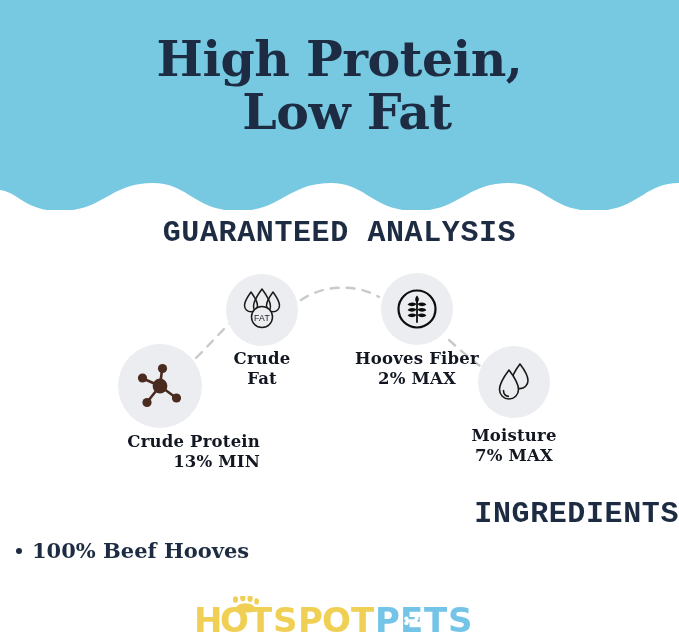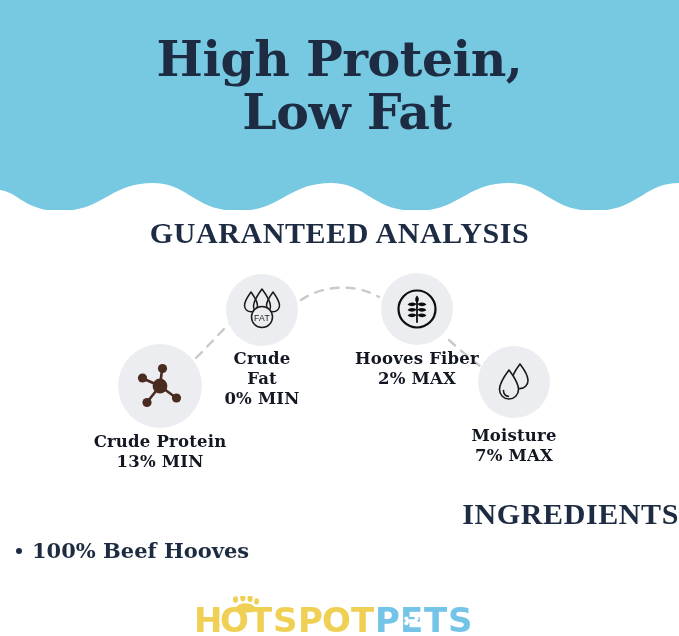--- a/index.html
+++ b/index.html
@@ -46,21 +46,21 @@
   }
   #banner-title .line2 { display: block; padding-left: 15px; }
 
   
   .section-heading {
     position: absolute;
     width: 679px;
     left: 0;
     text-align: center;
     color: #1d2c42;
-    font-family: Liberation Serif, serif;
+    font-family: Liberation Mono, monospace;
     font-weight: bold;
     font-size: 30px;
     letter-spacing: 0.6px;
   }
   #guaranteed-analysis-heading { top: 216px; }
   #ingredients-heading { top: 497px; text-align: right; }
 
   
   #nutrient-diagram {
     position: absolute;
@@ -93,21 +93,21 @@
     font-weight: bold;
     font-size: 16.5px;
     line-height: 20px;
     white-space: nowrap;
     letter-spacing: 0.2px;
   }
   .node-label .val { display: block; }
 
   
   #node-protein .node-circle { left: 118px; top: 82px;  width: 84px; height: 84px; }
-  #node-protein .node-label  { left: 60px;  top: 170px; width: 200px; }
+  #node-protein .node-label  { left: 60px;  top: 170px; width: 200px; text-align: right; }
 
   #node-fat .node-circle     { left: 226px; top: 12px;  width: 72px; height: 72px; }
   #node-fat .node-label      { left: 192px; top: 87px;  width: 140px; }
 
   #node-fiber .node-circle   { left: 381px; top: 11px;  width: 72px; height: 72px; }
   #node-fiber .node-label    { left: 337px; top: 87px;  width: 160px; }
 
   #node-moisture .node-circle{ left: 478px; top: 84px;  width: 72px; height: 72px; }
   #node-moisture .node-label { left: 444px; top: 164px; width: 140px; }
 
@@ -210,21 +210,20 @@
           <path d="M35,6 C35,6 28.5,15 28.5,19.5 C28.5,23 31.4,25.8 35,25.8 C38.6,25.8 41.5,23 41.5,19.5 C41.5,15 35,6 35,6 Z"></path>
           <path d="M24,3 C24,3 15.5,14.5 15.5,20.5 C15.5,25.2 19.3,29 24,29 C28.7,29 32.5,25.2 32.5,20.5 C32.5,14.5 24,3 24,3 Z"></path>
           <circle cx="24" cy="31" r="10.5" fill="#ecedf0"></circle>
         </g>
         <text x="24" y="34.6" text-anchor="middle" font-family="'Liberation Sans', sans-serif" font-size="8.6" fill="#1a1a1a" letter-spacing="0.3">FAT</text>
       </svg>
     </div>
     <div class="node-label">
       <span>Crude</span>
       <span class="val">Fat</span>
-      <span class="val">0% MIN</span>
     </div>
   </div>
 
   <div class="nutrient-node" id="node-fiber">
     <div class="node-circle">
       <svg width="46" height="46" viewBox="0 0 46 46">
         <circle cx="23" cy="23" r="18.5" fill="none" stroke="#0d0d0d" stroke-width="2.2"></circle>
         <g fill="#0d0d0d">
           <rect x="22.1" y="13" width="1.8" height="24" rx="0.9"></rect>
           <path d="M23,9.5 C20.6,12 20.6,15 23,17 C25.4,15 25.4,12 23,9.5 Z"></path>

